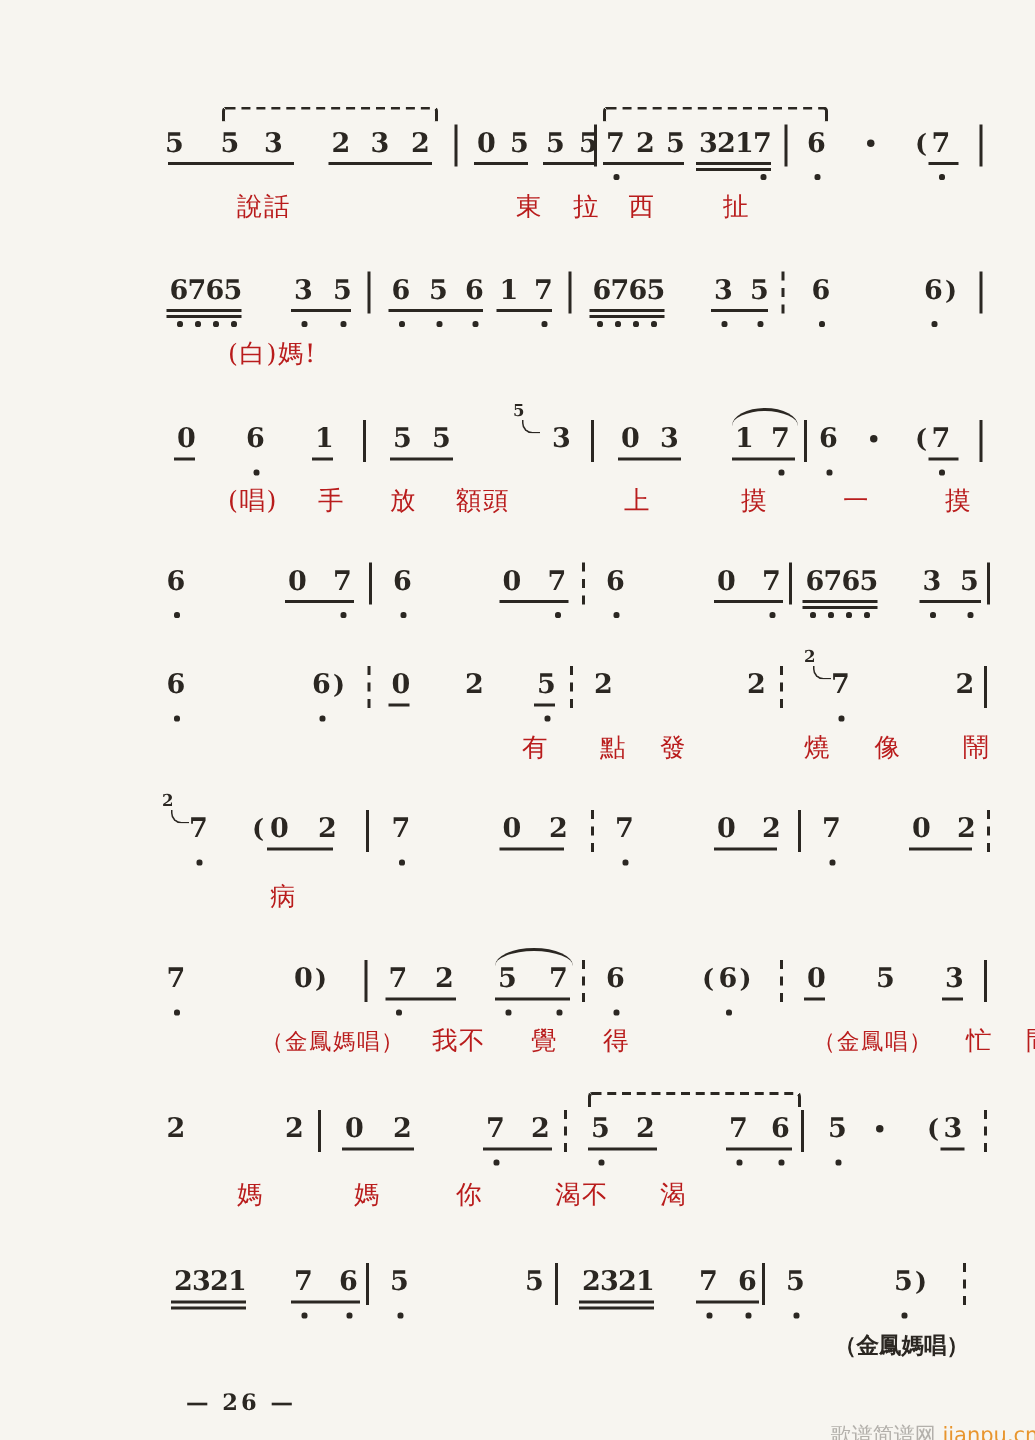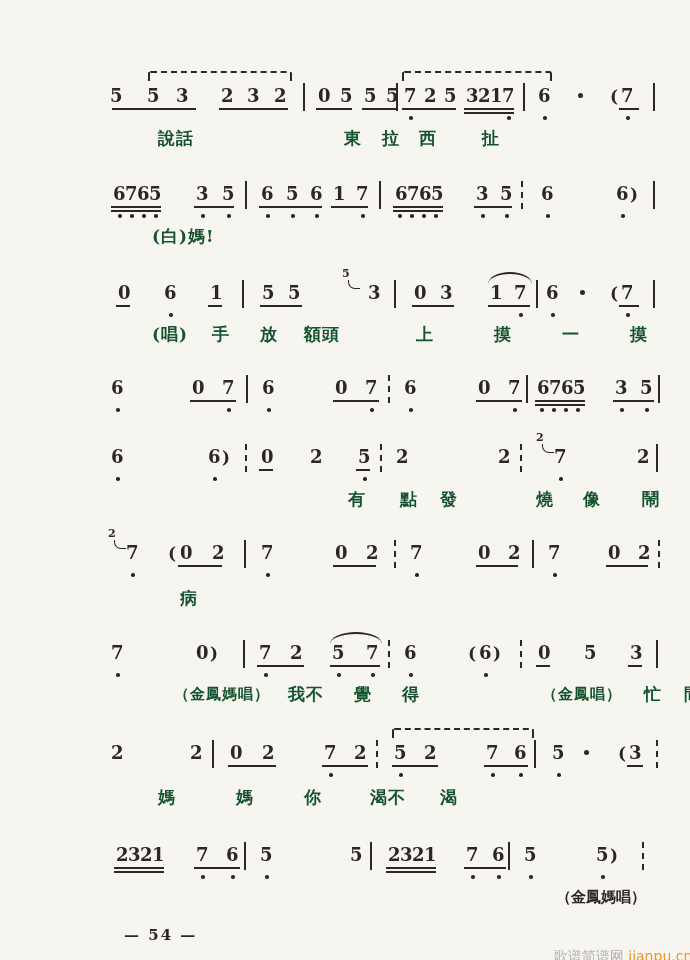--- a/index.html
+++ b/index.html
@@ -31,22 +31,22 @@
   }
   .grace{
     position:absolute;font-weight:bold;font-size:11px;line-height:12px;color:#2b2722;
   }
   .hook{
     position:absolute;width:11px;height:8px;
     border-left:1.5px solid #2b2722;border-bottom:1.5px solid #2b2722;
     border-bottom-left-radius:7px;
   }
   .lyric{
-    position:absolute;font-size:17px;line-height:20px;color:#14532d;
-    font-weight:bold;white-space:pre;letter-spacing:1px;padding-left:48px;
+    position:absolute;font-size:17px;line-height:20px;color:#b91c1c;
+    font-weight:normal;white-space:pre;letter-spacing:1px;padding-left:48px;
   }
   .credit{
     position:absolute;font-size:15px;font-weight:bold;color:#2b2722;white-space:pre;
   }
   .pagenum{
     position:absolute;font-size:15px;font-weight:bold;color:#2b2722;
     letter-spacing:2px;white-space:pre;
   }
   .watermark{position:absolute;font-size:14px;white-space:pre;font-family:"DejaVu Sans","Liberation Sans",sans-serif;}
   .wm-cn{color:#b3b0ab;}
@@ -385,18 +385,18 @@
       <div class="lowdot" style="left: 231px; top: 875px;"></div>
       <div class="lowdot" style="left: 265px; top: 875px;"></div>
       <div class="lowdot" style="left: 471px; top: 875px;"></div>
       <div class="lowdot" style="left: 497px; top: 875px;"></div>
       <div class="lowdot" style="left: 529px; top: 875px;"></div>
       <div class="lowdot" style="left: 601px; top: 875px;"></div>
     </div>
 
   <div class="credit" id="credit" style="left: 556px; top: 888px;">（金鳳媽唱）</div>
 
-  <div class="pagenum" style="left:124px;top:926px;">— 54 —</div>
+  <div class="pagenum" style="left:124px;top:926px;">— 26 —</div>
 
   <div class="watermark" style="left:536px;top:932px;">
     <span class="wm-cn">歌谱简谱网 </span><span class="wm-en">jianpu.cn</span>
   </div>
 </div>
 
 </body></html>

